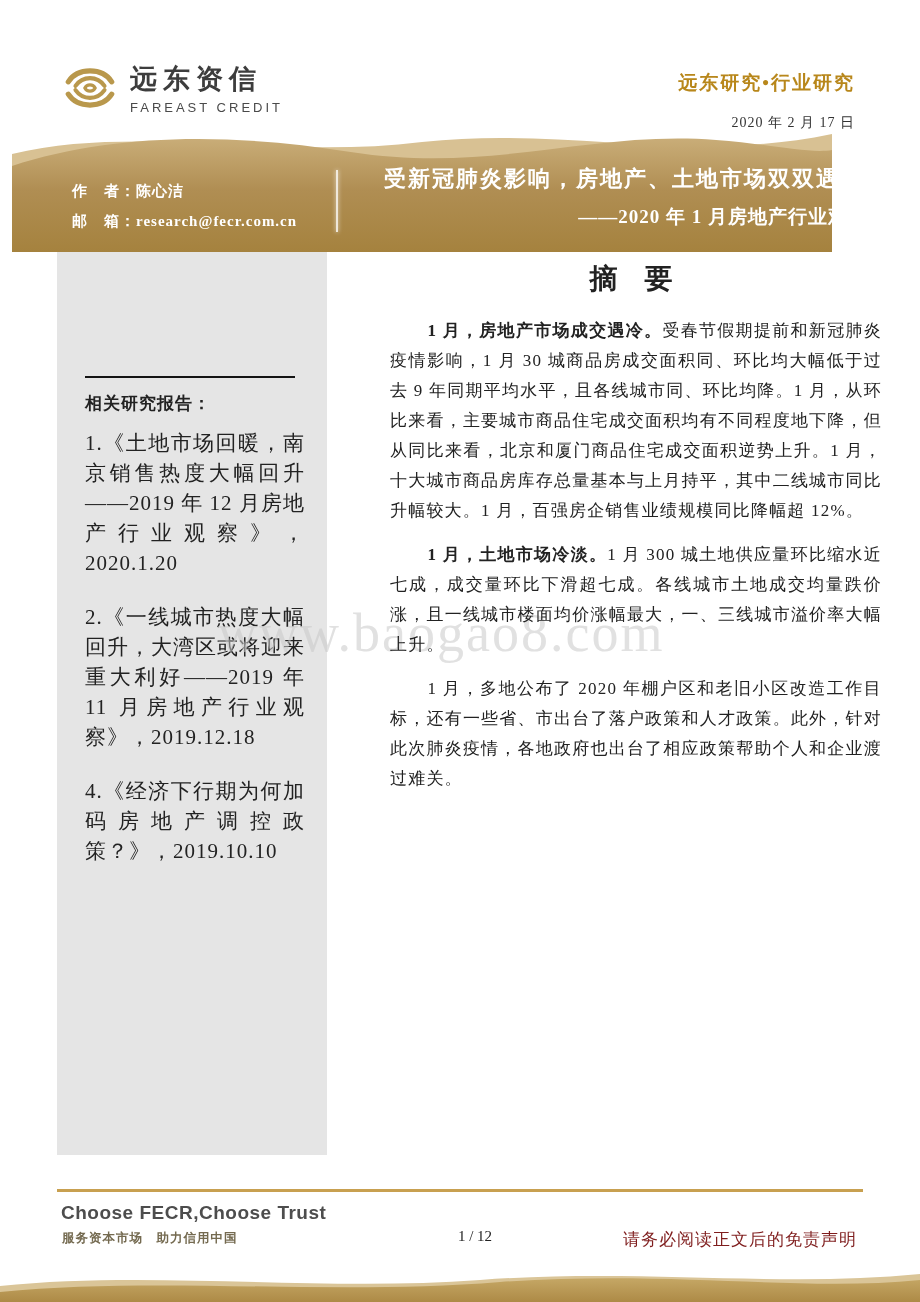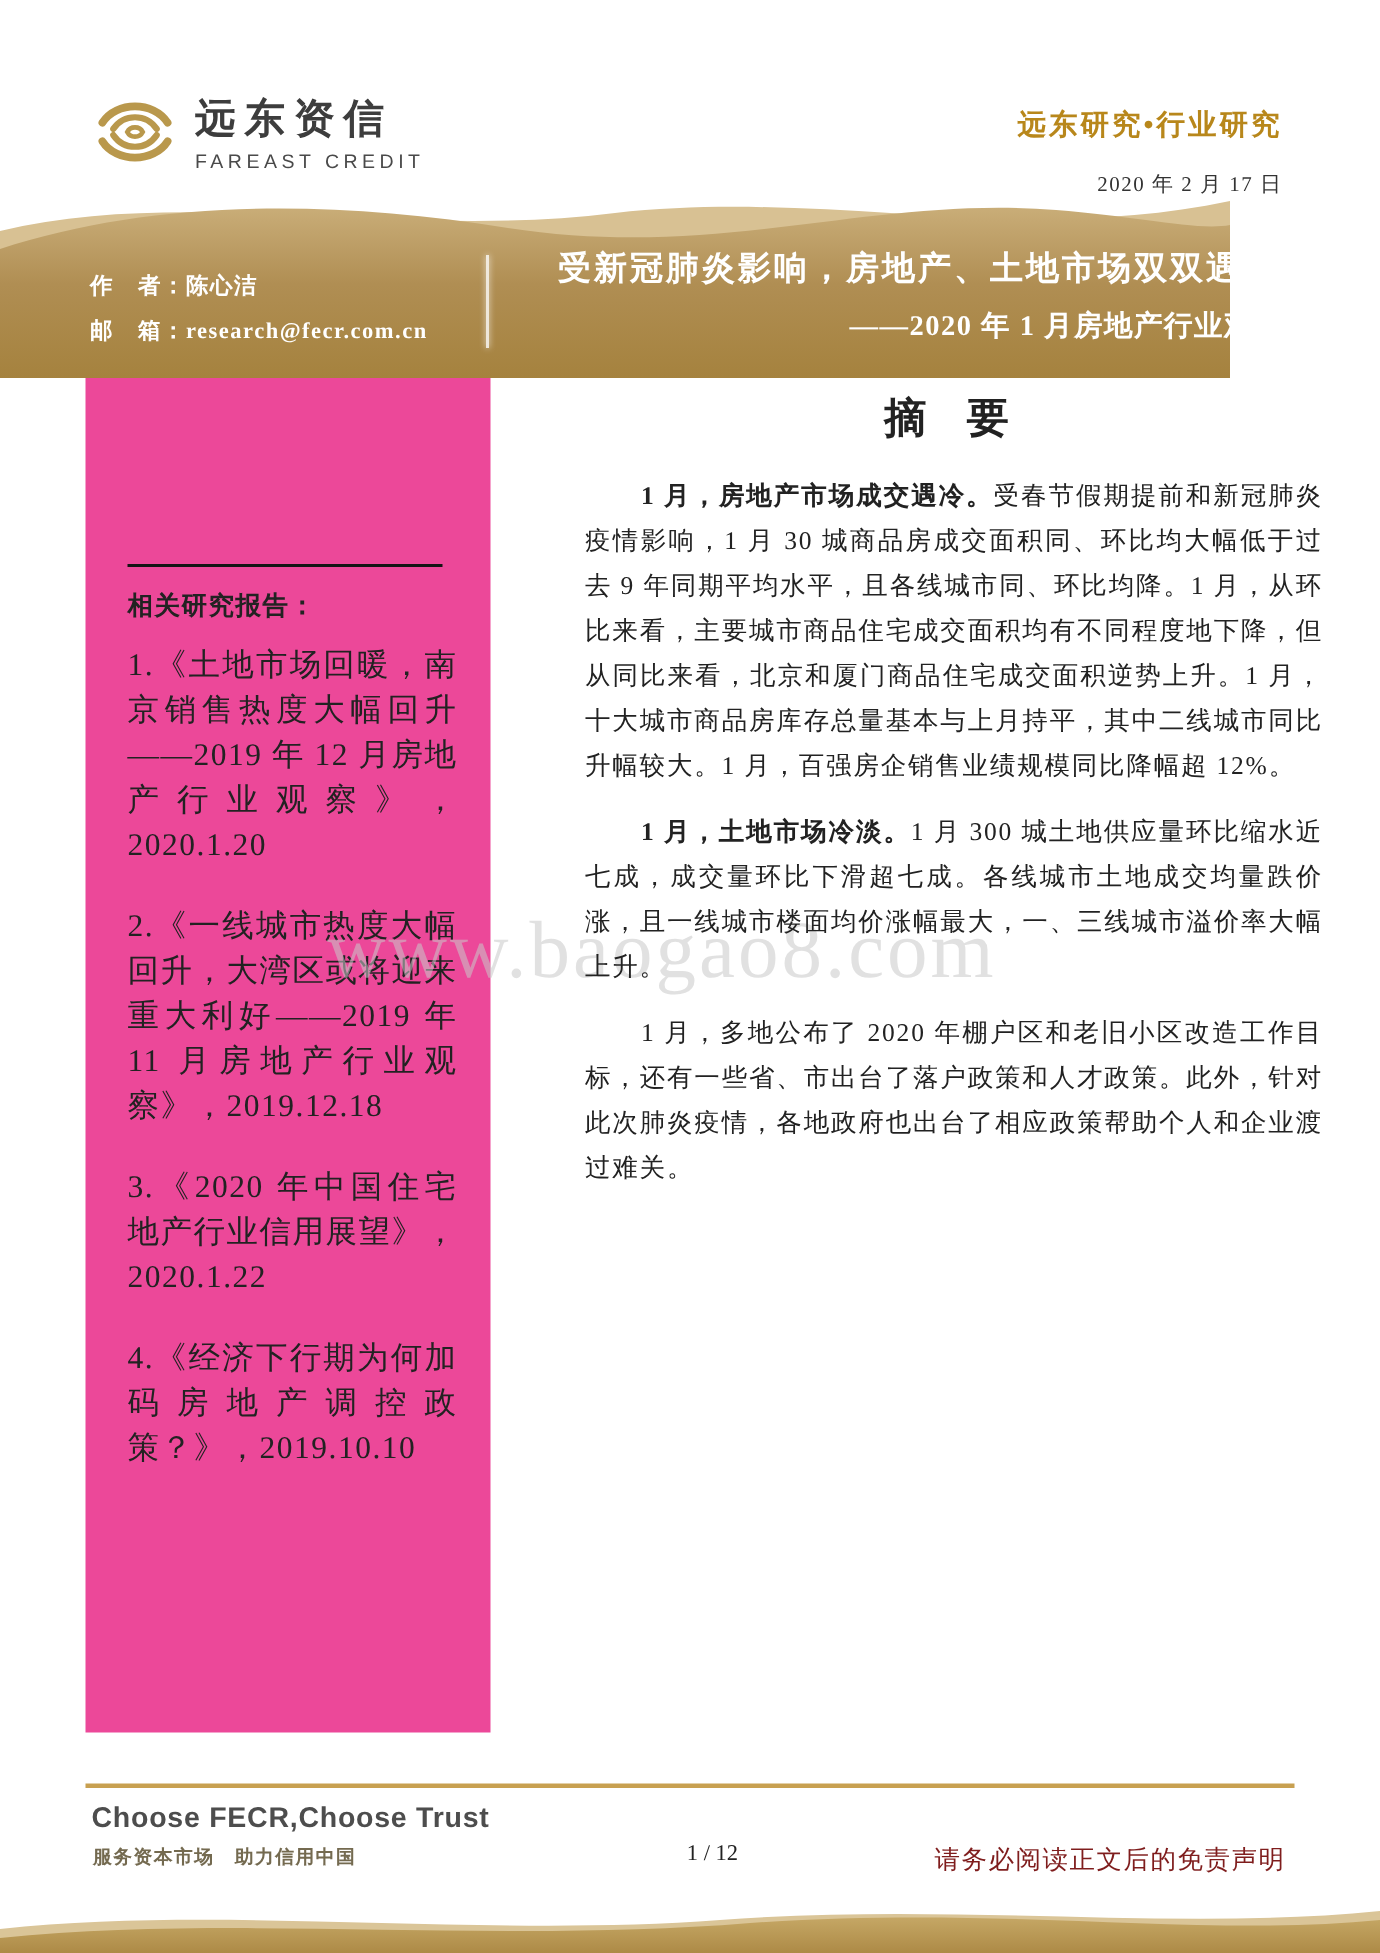--- a/index.html
+++ b/index.html
@@ -10,30 +10,30 @@
   .top-header { position:absolute; top:0; left:0; width:920px; height:120px; background:#fff;margin-top:12px; }
   .logo-group { position:absolute; left:60px; top:46px; display:flex; align-items:center; }
   .logo-icon { width:60px; height:60px; }
   .logo-text { margin-left:10px; }
   .logo-cn { font-size:27px; font-weight:bold; color:#3d3d3d; letter-spacing:6px; font-family:"Liberation Sans","DejaVu Sans",sans-serif; }
   .logo-en { font-size:13px; color:#4a4a4a; letter-spacing:3px; margin-top:3px; font-family:"Liberation Sans","DejaVu Sans",sans-serif; }
   .report-category { position:absolute; right:65px; top:58px; font-size:19px; font-weight:bold; color:#b8871b; letter-spacing:2px; }
   .report-date { position:absolute; right:65px; top:102px; font-size:14px; color:#333; letter-spacing:1px; }
 
   
-  .banner { position:absolute; left:0; top:120px; width:820px; height:132px; }
+  .banner { position:absolute; left:12px; top:120px; width:820px; height:132px; }
   .banner svg { position:absolute; left:0; top:0; width:100%; height:100%; }
   .banner-author { position:absolute; left:60px; top:56px; color:#fff; font-size:15px; font-weight:bold; letter-spacing:1px; line-height:30px; z-index:2; }
   .banner-divider { position:absolute; left:324px; top:50px; width:2px; height:62px; background:rgba(255,255,255,.8); box-shadow:0 0 4px rgba(255,255,255,.8); z-index:2; }
   .banner-titles { position:absolute; left:352px; top:44px; width:520px; color:#fff; z-index:2; }
   .banner-title-1 { font-size:22px; font-weight:bold; letter-spacing:2px; text-align:center; }
   .banner-title-2 { font-size:19px; font-weight:bold; letter-spacing:1px; text-align:right; padding-right:16px; margin-top:10px; }
 
   
-  .sidebar { position:absolute; left:57px; top:252px; width:270px; height:903px; background:#ec4899; }
+  .sidebar { position:absolute; left:57px; top:252px; width:270px; height:903px; background:#e5e5e5; }
   .sidebar-rule { position:absolute; left:28px; top:124px; width:210px; height:2px; background:#141414; }
   .sidebar-heading { position:absolute; left:28px; top:140px; font-size:17px; font-weight:bold; letter-spacing:1px; }
   .sidebar-items { position:absolute; left:28px; top:176px; width:220px; }
   .sidebar-item { font-size:21px; line-height:30px; letter-spacing:1px; text-align:justify; margin-bottom:24px; }
 
   
   .watermark { position:absolute; left:218px; top:602px; font-size:54px; color:#c9c9c9; opacity:.55; letter-spacing:2px; z-index:1; font-family:Liberation Serif, serif; }
 
   
   .main { position:absolute; left:390px; top:260px; width:492px; z-index:2; }
@@ -94,21 +94,20 @@
     <div class="banner-title-2">——2020 年 1 月房地产行业观察</div>
   </div>
 </div>
 
 <div class="sidebar">
   <div class="sidebar-rule"></div>
   <div class="sidebar-heading">相关研究报告：</div>
   <div class="sidebar-items">
     <div class="sidebar-item">1.《土地市场回暖，南京销售热度大幅回升——2019 年 12 月房地产行业观察》，2020.1.20</div>
     <div class="sidebar-item">2.《一线城市热度大幅回升，大湾区或将迎来重大利好——2019 年 11 月房地产行业观察》，2019.12.18</div>
-    <div class="sidebar-item">3.《2020 年中国住宅地产行业信用展望》，2020.1.22</div>
     <div class="sidebar-item">4.《经济下行期为何加码房地产调控政策？》，2019.10.10</div>
   </div>
 </div>
 
 <div class="watermark">www.baogao8.com</div>
 
 <div class="main">
   <div class="main-heading">摘  要</div>
   <p class="para"><span class="lead">1 月，房地产市场成交遇冷。</span><span>受春节假期提前和新冠肺炎疫情影响，1 月 30 城商品房成交面积同、环比均大幅低于过去 9 年同期平均水平，且各线城市同、环比均降。1 月，从环比来看，主要城市商品住宅成交面积均有不同程度地下降，但从同比来看，北京和厦门商品住宅成交面积逆势上升。1 月，十大城市商品房库存总量基本与上月持平，其中二线城市同比升幅较大。1 月，百强房企销售业绩规模同比降幅超 12%。</span></p>
   <p class="para"><span class="lead">1 月，土地市场冷淡。</span><span>1 月 300 城土地供应量环比缩水近七成，成交量环比下滑超七成。各线城市土地成交均量跌价涨，且一线城市楼面均价涨幅最大，一、三线城市溢价率大幅上升。</span></p>

